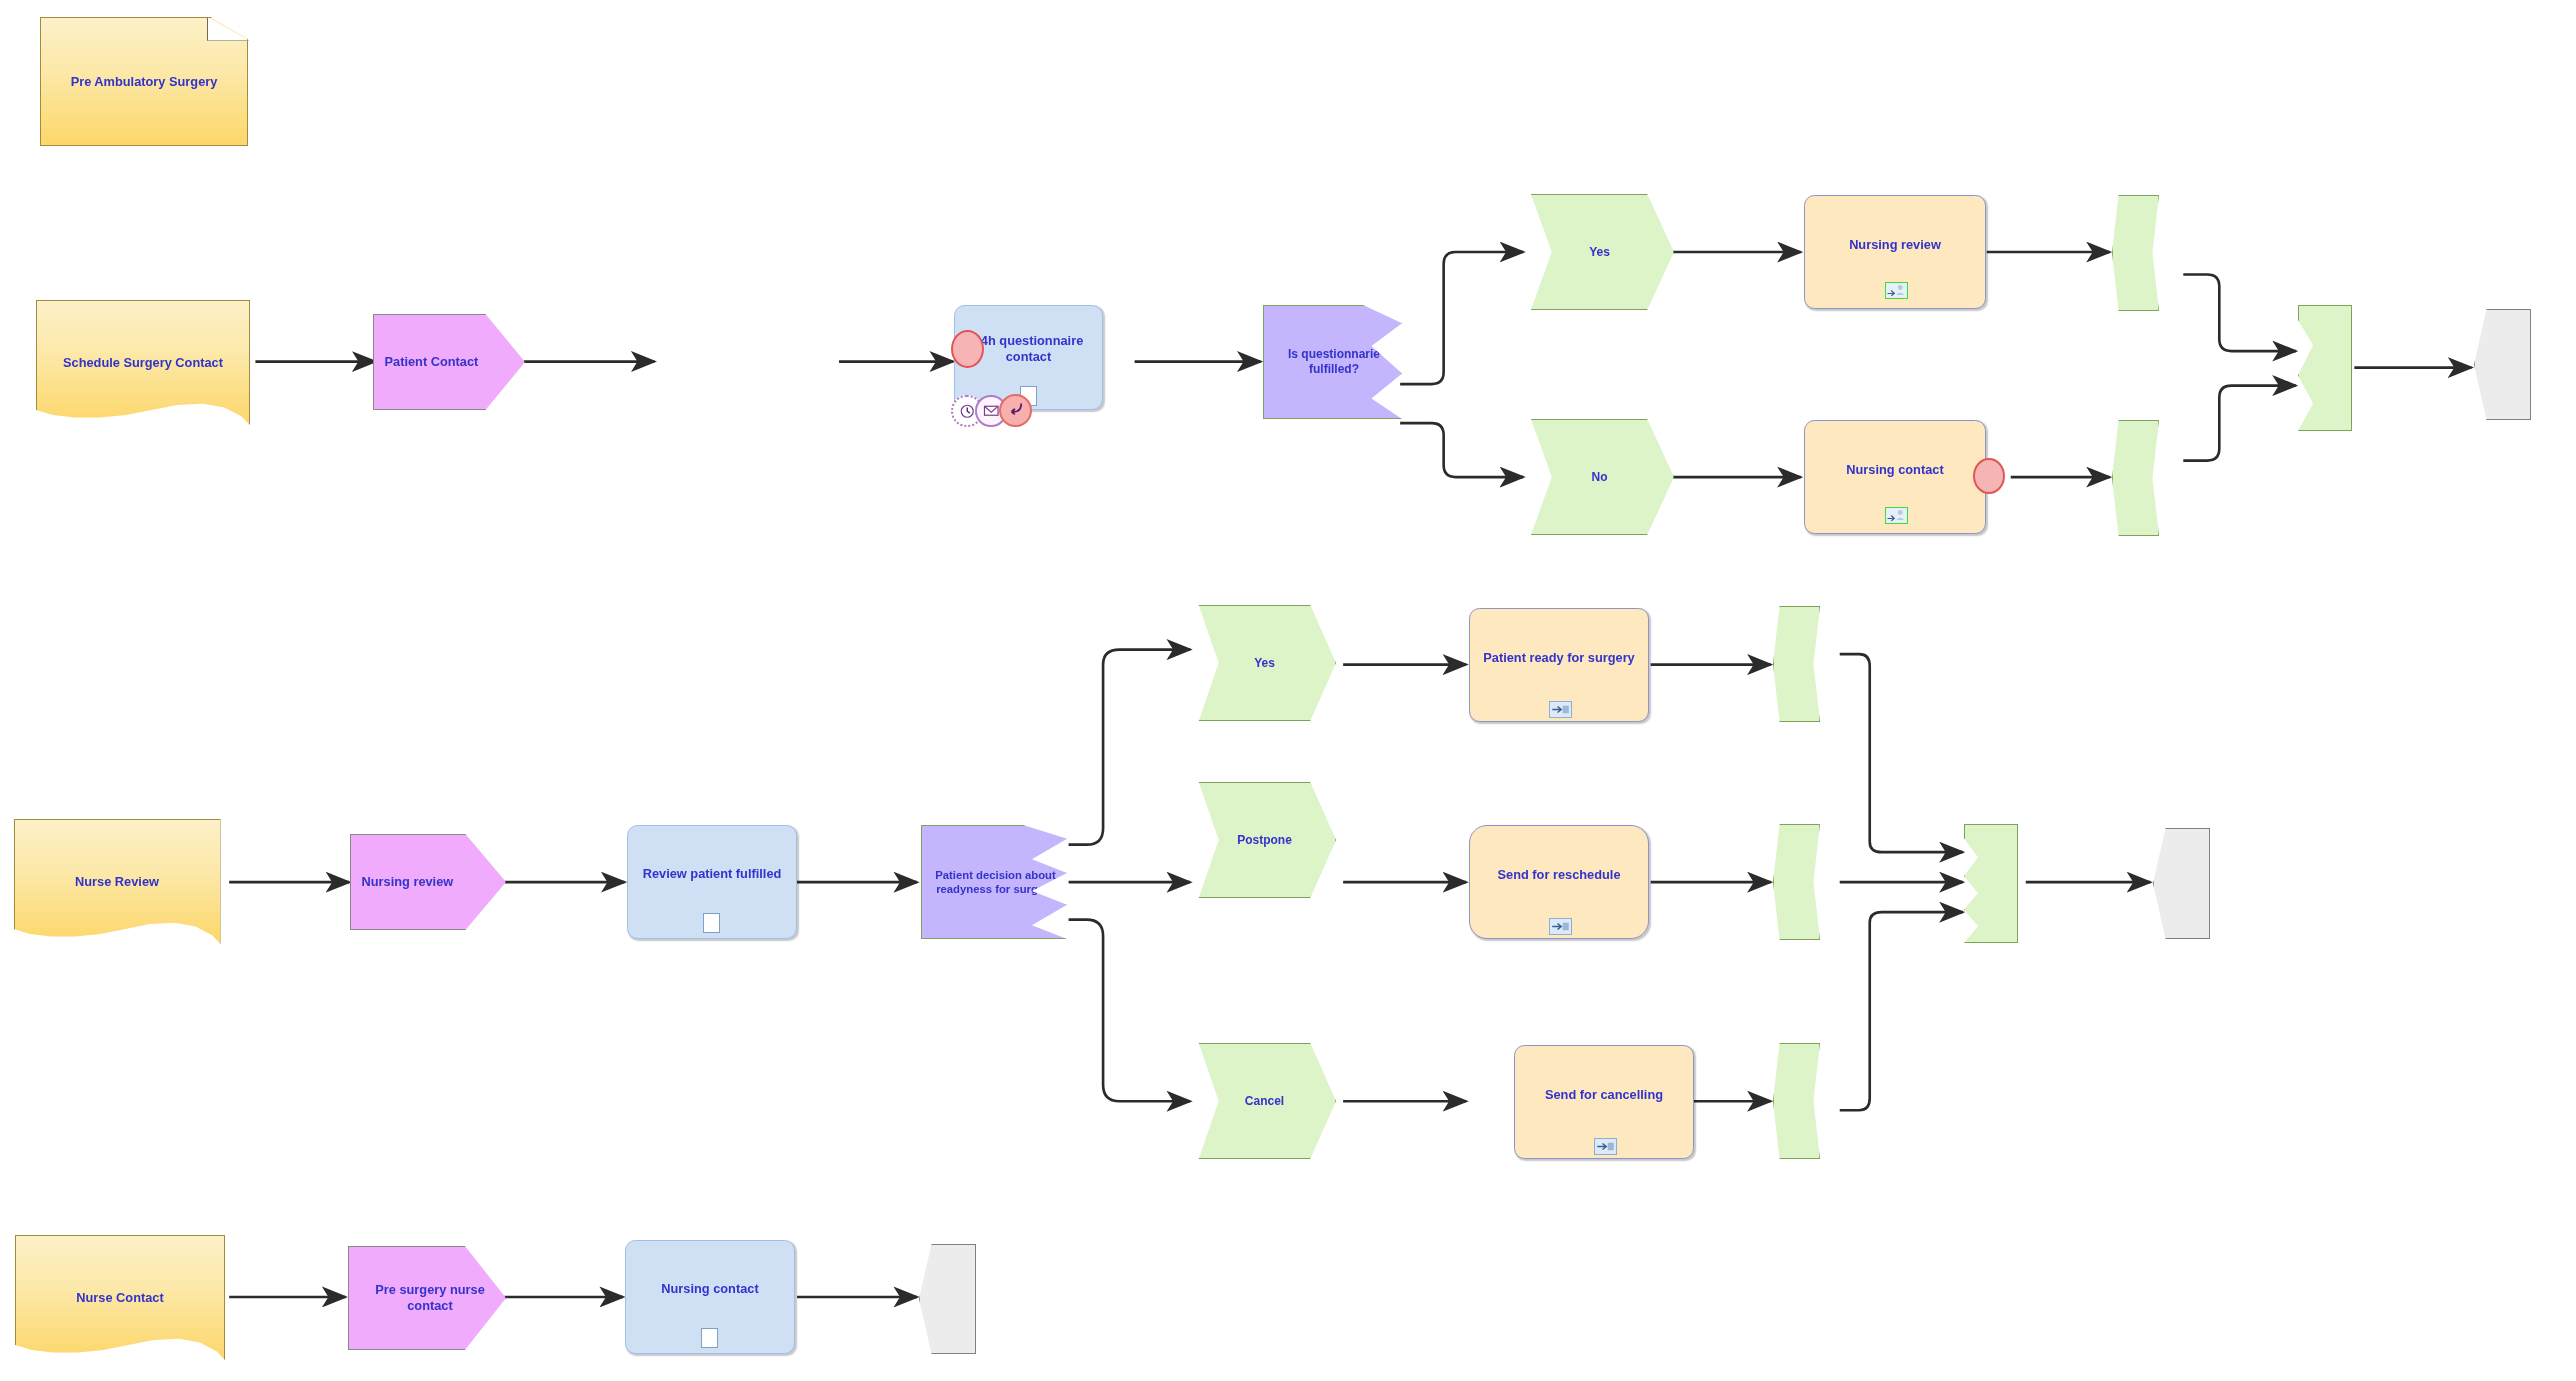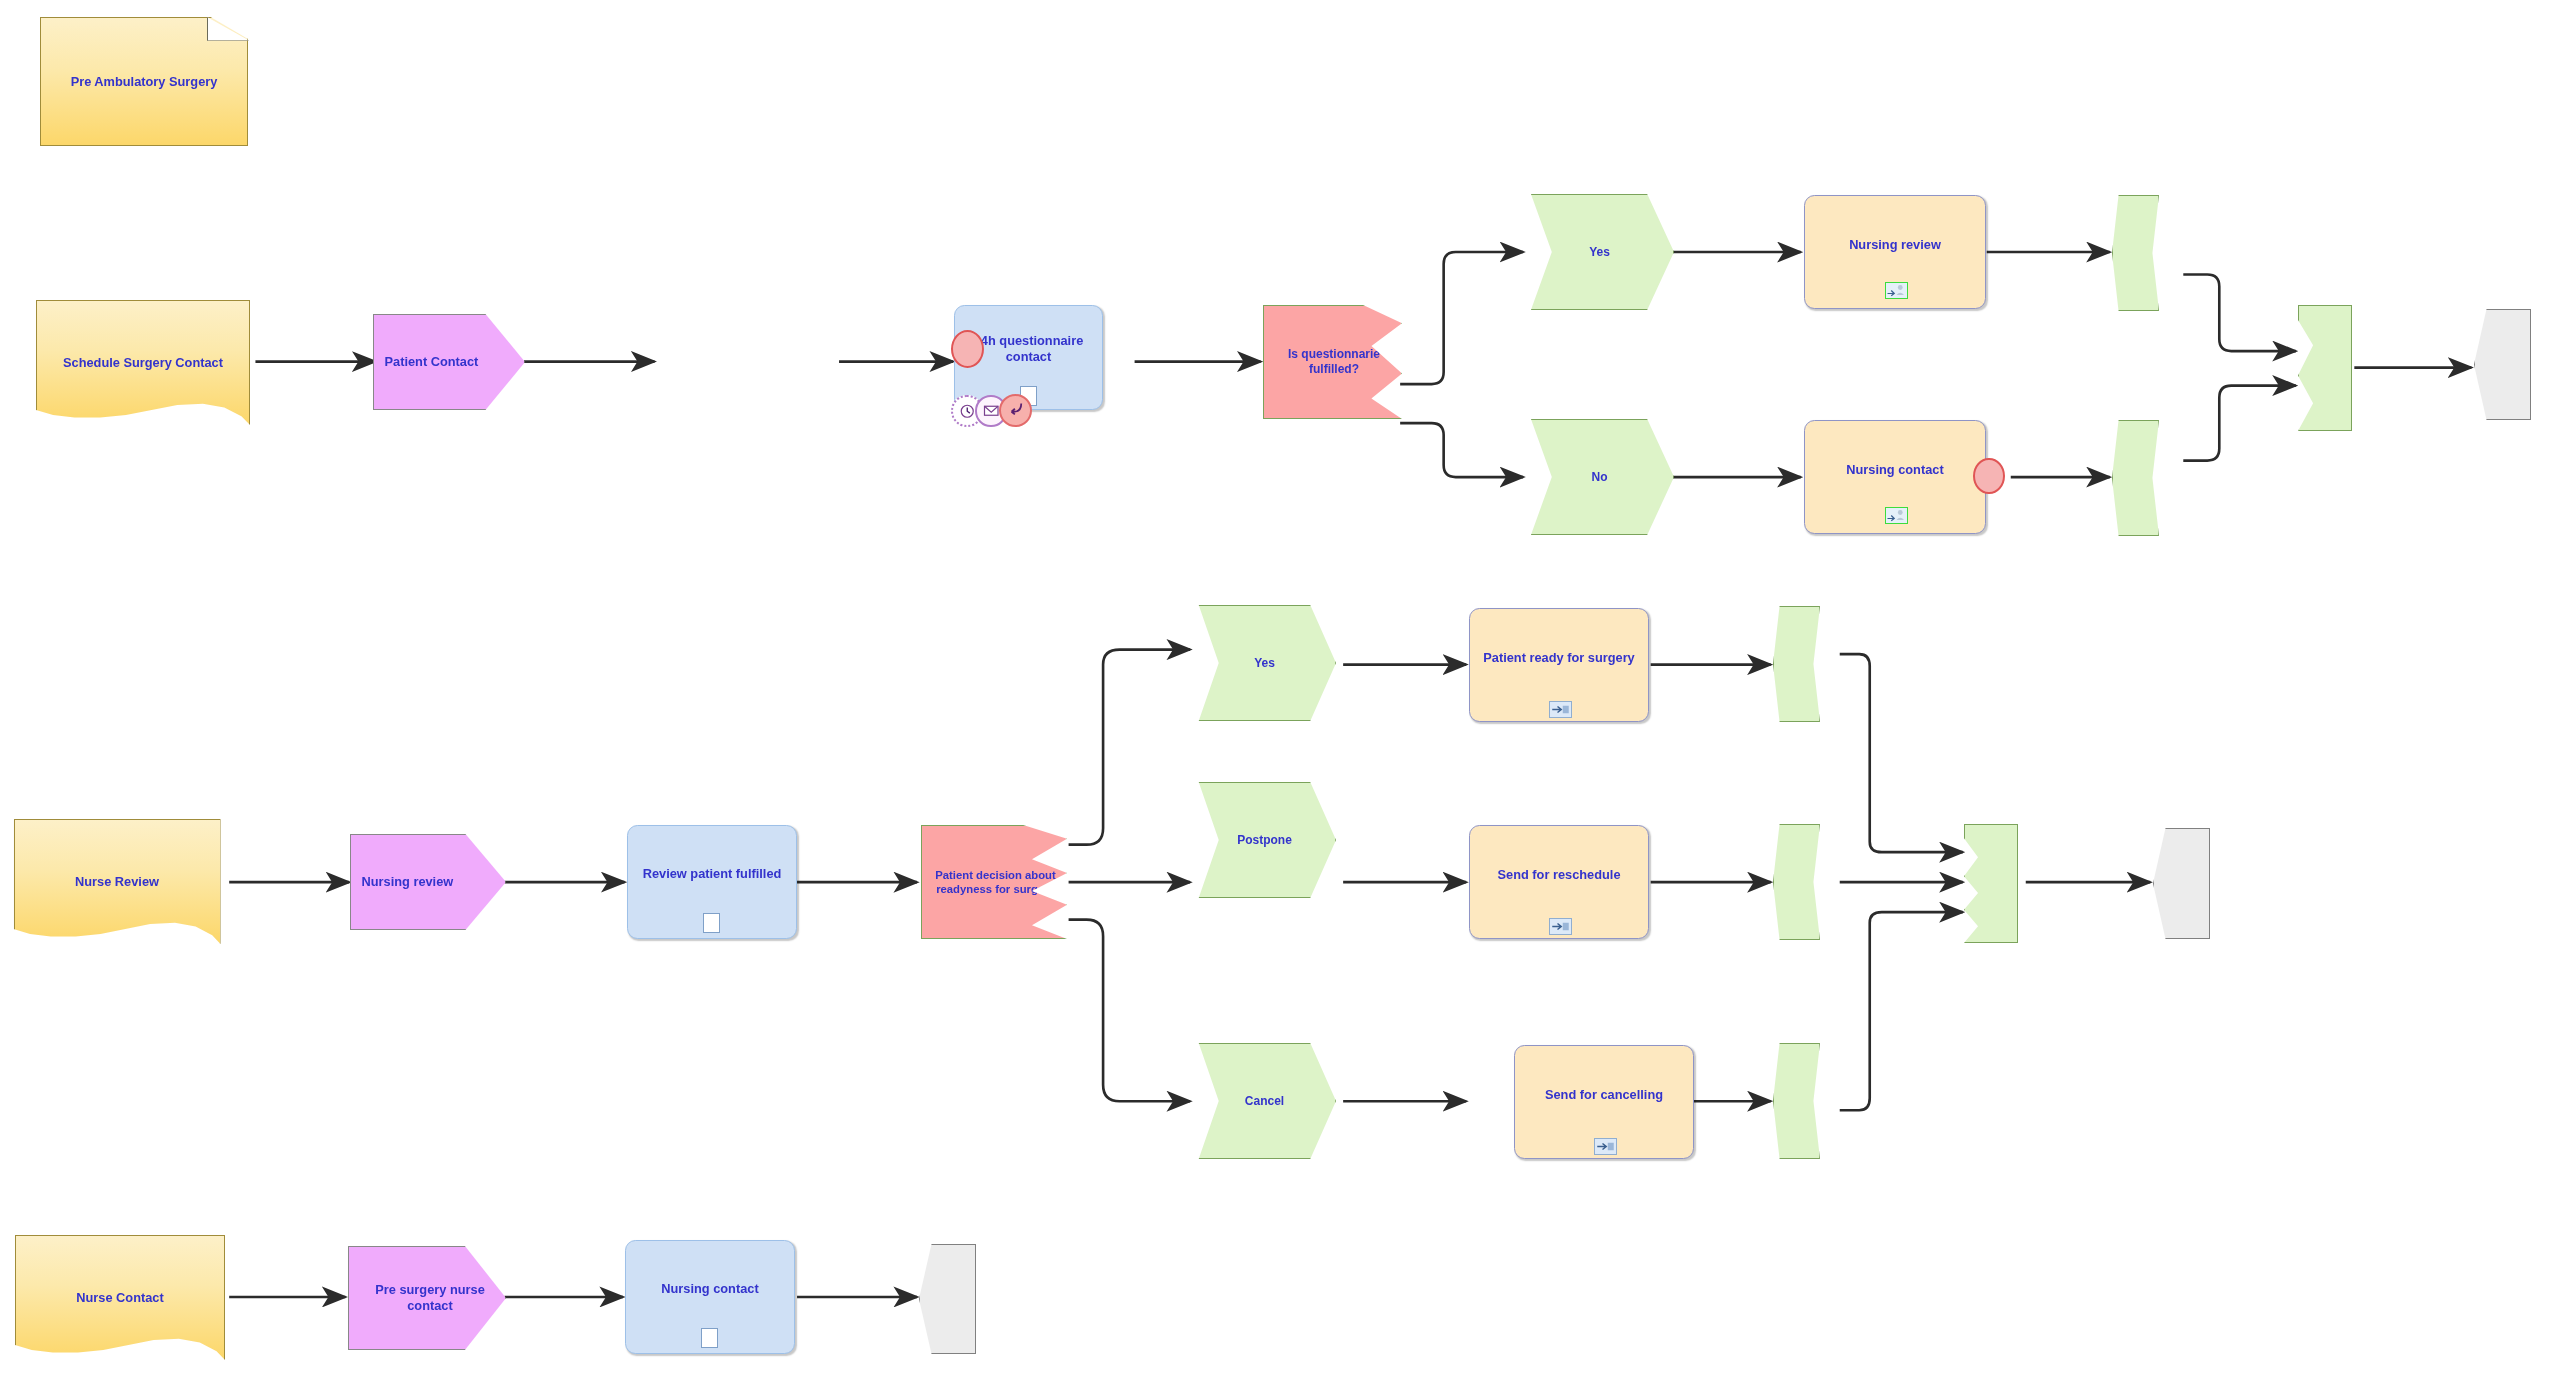--- a/index.html
+++ b/index.html
@@ -60,21 +60,21 @@
     box-shadow:1.5px 1.5px 1.5px rgba(0,0,0,.22);
   }
   
   .task-blue{
     background:#cfe0f5;border:1.5px solid #9dc0e8;border-radius:10.5px;
     box-shadow:1.5px 1.5px 1.5px rgba(0,0,0,.22);
   }
 
   
   .gw{
-    background:#fca5a5;border:0.8px solid #7ba35b;
+    background:#c4b5fd;border:0.8px solid #7ba35b;
     filter:drop-shadow(1.5px 1.5px 0.8px rgba(0,0,0,.25));
   }
   .gw .lbl{justify-content:flex-start;padding-left:7.5px;font-size:12px;}
   .gw2{
     -webkit-clip-path:polygon(0 0,72% 0,100% 16%,78% 36%,100% 60%,78% 82%,100% 100%,0 100%);
     clip-path:polygon(0 0,72% 0,100% 16%,78% 36%,100% 60%,78% 82%,100% 100%,0 100%);
   }
   .gw3{
     -webkit-clip-path:polygon(0 0,70% 0,100% 12%,76% 30%,100% 42%,76% 58%,100% 70%,76% 88%,100% 100%,0 100%);
     clip-path:polygon(0 0,70% 0,100% 12%,76% 30%,100% 42%,76% 58%,100% 70%,76% 88%,100% 100%,0 100%);
@@ -295,21 +295,21 @@
   <div class="node task-orange" style="left:1469px;top:608px;width:180px;height:114px;">
     <span class="lbl" style="font-size:12.8px;padding-bottom:15px;">Patient ready for surgery</span>
     <span class="badge send" style="left:79px;top:92px;">
       <svg width="21" height="15" viewBox="0 0 28 20">
           <path d="M3 10 H14 M10 6 L15 10 L10 14" stroke="#3a5f8f" stroke-width="2" fill="none"></path>
           <rect x="17" y="5" width="8" height="10" fill="#9ab6d8"></rect>
         </svg>
     </span>
   </div>
 
-  <div class="node task-orange" style="left:1469px;top:825px;width:180px;height:114px;">
+  <div class="node task-orange" style="left:1469px;top:825px;width:180px;height:114px;border-radius:18px;">
     <span class="lbl" style="font-size:12.8px;padding-bottom:15px;">Send for reschedule</span>
     <span class="badge send" style="left:79px;top:92px;">
       <svg width="21" height="15" viewBox="0 0 28 20">
           <path d="M3 10 H14 M10 6 L15 10 L10 14" stroke="#3a5f8f" stroke-width="2" fill="none"></path>
           <rect x="17" y="5" width="8" height="10" fill="#9ab6d8"></rect>
         </svg>
     </span>
   </div>
 
   <div class="node task-orange" style="left:1514px;top:1045px;width:180px;height:114px;">

